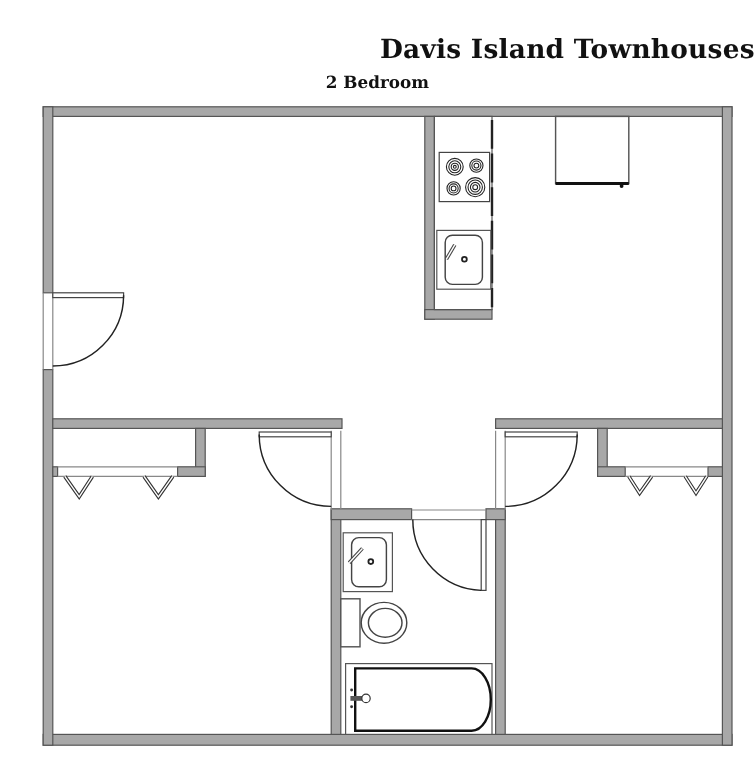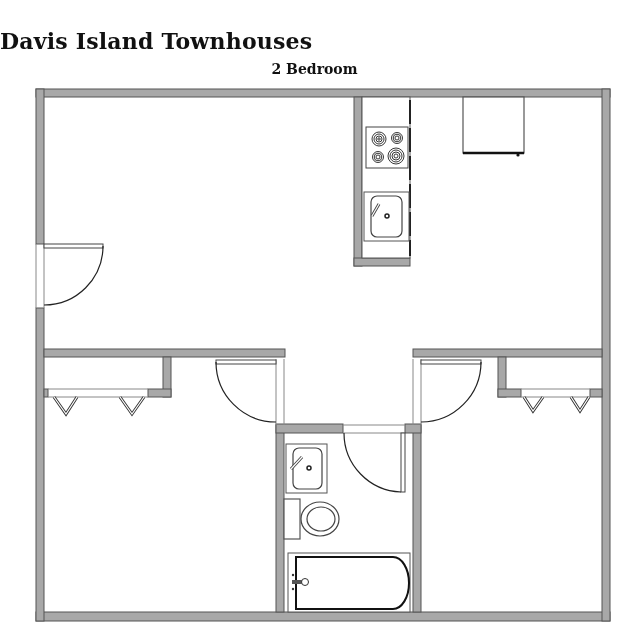--- a/index.html
+++ b/index.html
@@ -1,18 +1,18 @@
 <!DOCTYPE html>
 <html><head>
 <meta charset="utf-8">
 <style>
   html, body { margin: 0; padding: 0; background: #ffffff; }
   body { width: 629px; height: 638px; position: relative; overflow: hidden; }
   .title {
-    position: absolute; left: 0; top: 28px; width: 629px; text-align: left;
+    position: absolute; left: 0; top: 28px; width: 629px; text-align: right;
     font-family: "DejaVu Serif", "Liberation Serif", serif; font-weight: bold;
     font-size: 22px; color: #111; letter-spacing: 0.2px;
   }
   .subtitle {
     position: absolute; left: 0; top: 61px; width: 629px; text-align: center;
     font-family: "DejaVu Serif", "Liberation Serif", serif; font-weight: bold;
     font-size: 14px; color: #111;
   }
   svg.plan { position: absolute; left: 0; top: 0; }
   .wall { fill: #a8a8a8; stroke: #555; stroke-width: 1; }

